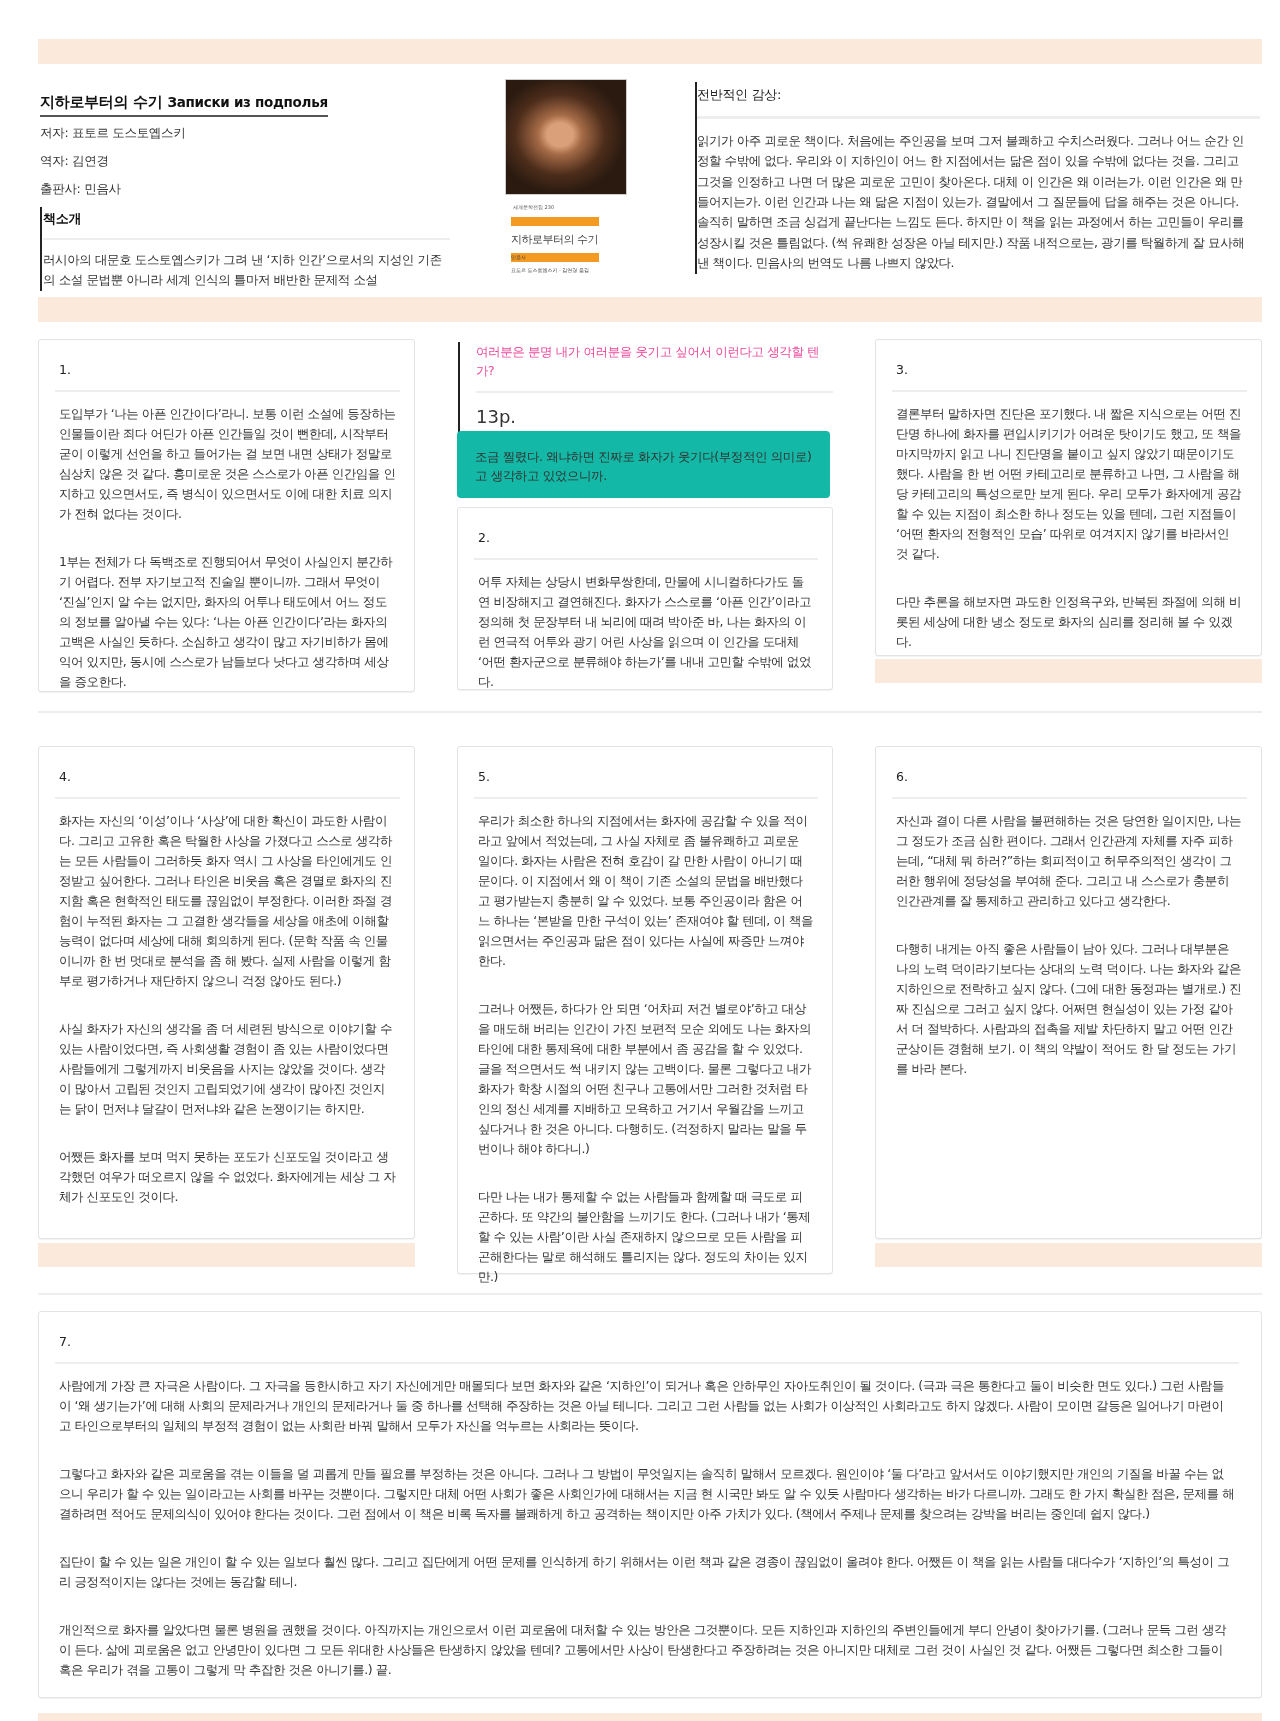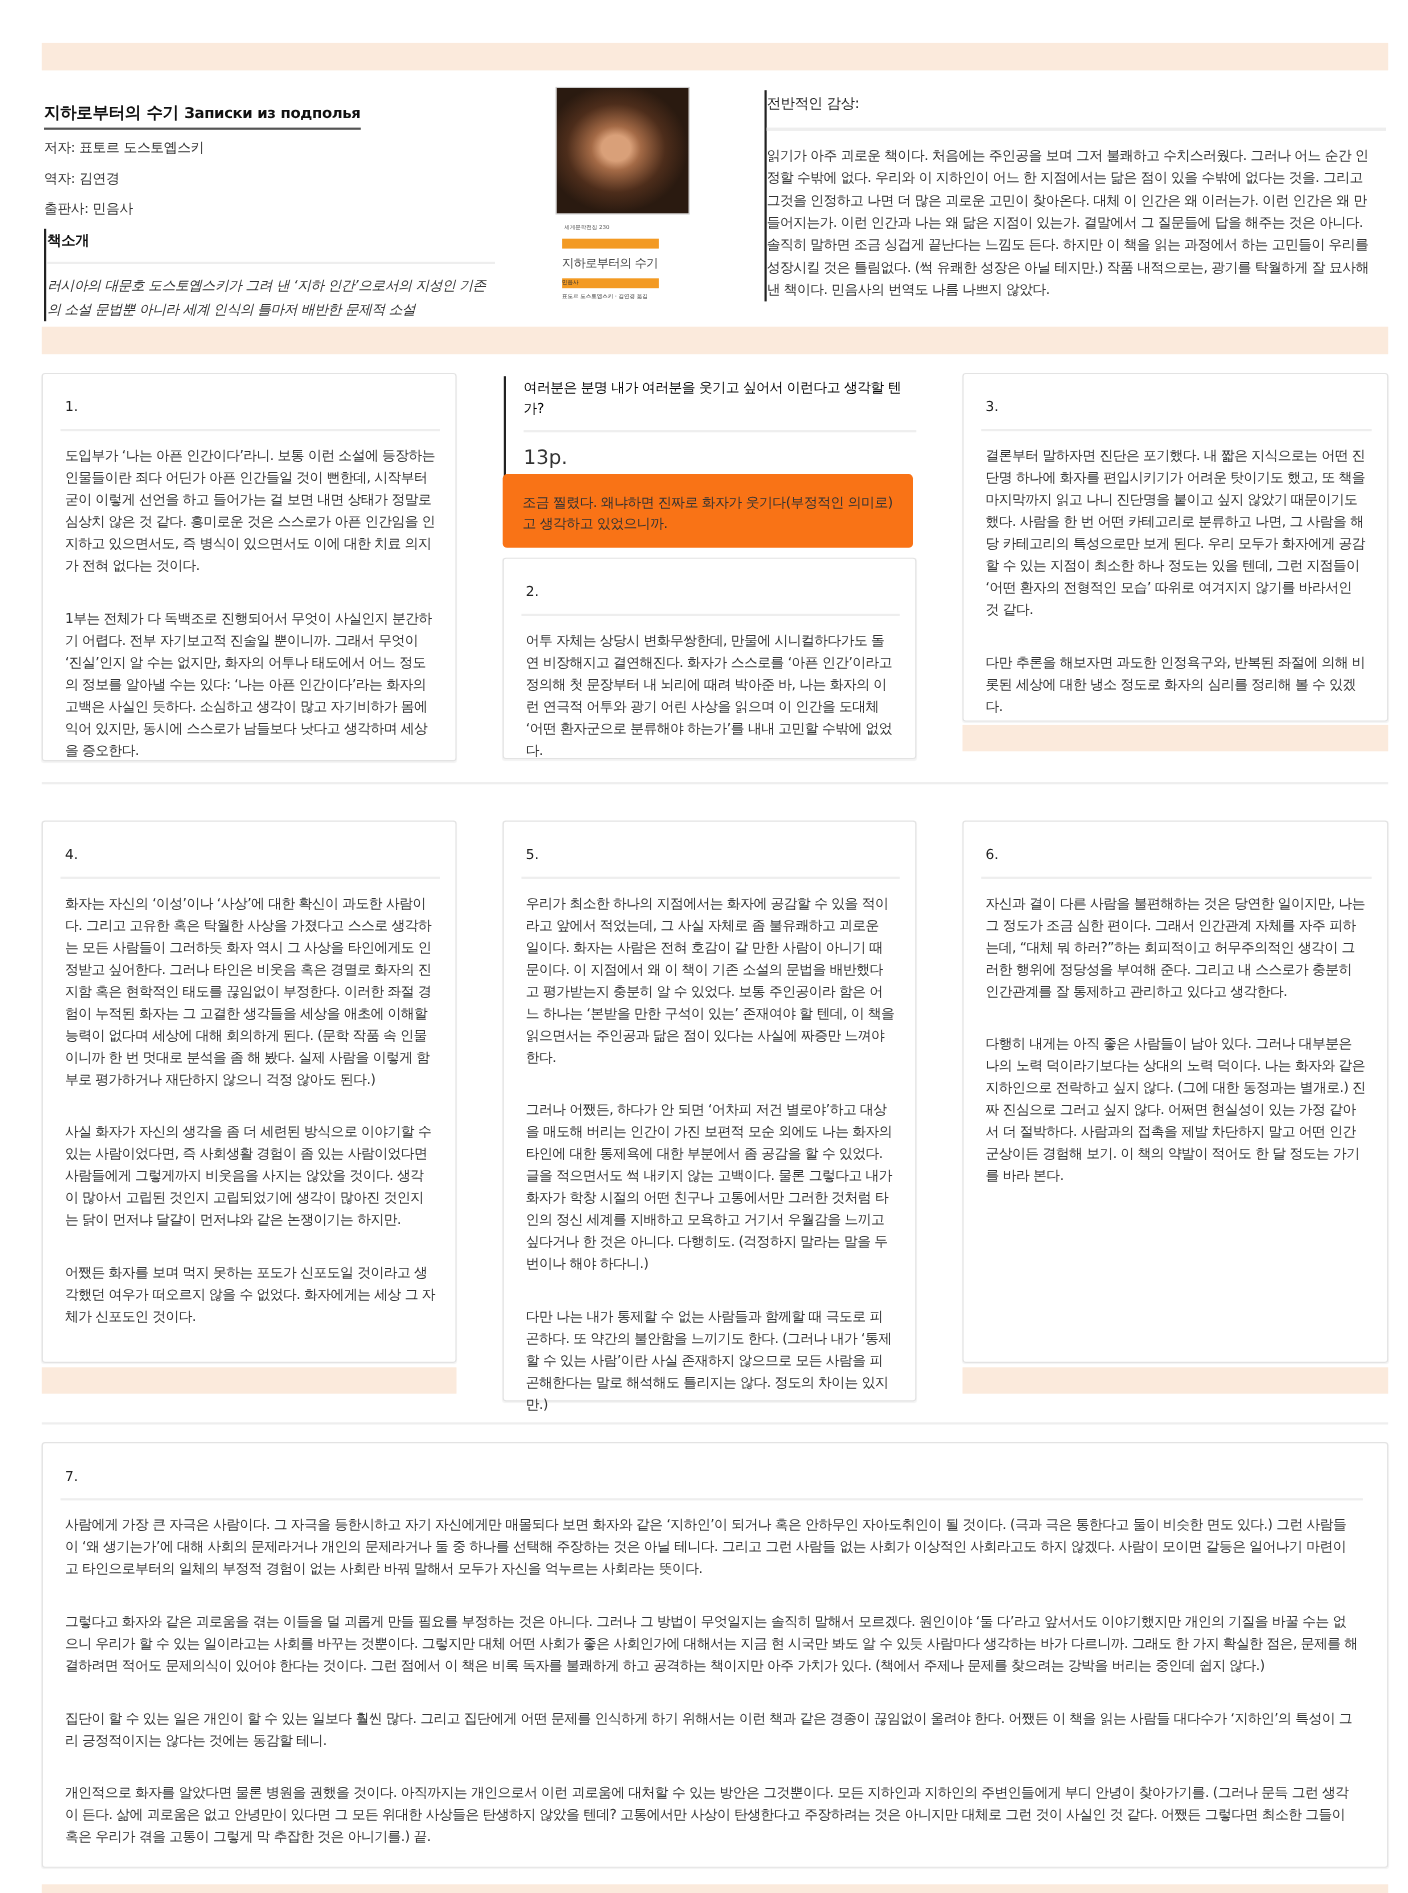--- a/index.html
+++ b/index.html
@@ -22,21 +22,21 @@
     font-size: 15px; font-weight: bold; color: #111;
     border-bottom: 2px solid #555;
     padding-bottom: 1px; margin-bottom: 6px;
     letter-spacing: -0.3px;
   }
   .book-title .ru { font-size: 13.5px; font-weight: bold; }
   .meta-line { font-size: 12.5px; color: #333; margin-bottom: 8px; letter-spacing: -0.3px; }
   .intro-block { border-left: 2px solid #222; padding-left: 1px; margin-top: 6px; }
   .intro-title { font-size: 13px; font-weight: bold; color: #111; padding: 2px 0 8px; letter-spacing: -0.3px; }
   .intro-sep { height: 2px; background: #eeeeee; margin-bottom: 10px; }
-  .intro-text { font-size: 12.5px; color: #333; line-height: 1.65; letter-spacing: -0.4px; font-style: italic; }
+  .intro-text { font-size: 12.5px; color: #333; line-height: 1.65; letter-spacing: -0.4px; }
 
   .cover { position: absolute; left: 505px; top: 44px; width: 125px; height: 200px; }
   .cover-photo {
     width: 122px; height: 116px;
     background: radial-gradient(ellipse at 45% 48%, #d9a079 0 14%, #a46a46 24%, #4d2d1b 48%, #2a1a10 70%),
                 linear-gradient(#6a4a32, #3a2416);
     border: 1px solid #ccc;
   }
   .cover-series { font-size: 5px; color: #555; margin: 8px 0 6px 8px; }
   .cover-band { height: 9px; background: #f39a23; margin: 0 6px 0 6px; width: 88px; }
@@ -55,27 +55,27 @@
     border: 1px solid #e3e3e3; border-radius: 3px;
     box-shadow: 0 1px 1px rgba(0,0,0,0.05);
     padding: 18px 18px 14px 20px;
   }
   .card-num { font-size: 12.5px; color: #222; padding: 2px 0 10px; }
   .card-sep { height: 2px; background: #eeeeee; margin: 0 -4px 12px -4px; }
   .card-body p { font-size: 12.5px; line-height: 1.6; color: #333; letter-spacing: -0.45px; margin-bottom: 28px; }
   .card-body p:last-child { margin-bottom: 0; }
 
   .quote { position: absolute; left: 458px; top: 307px; width: 375px; border-left: 2px solid #222; padding-left: 16px; }
-  .quote-text { font-size: 12.5px; color: #000000; line-height: 1.55; letter-spacing: -0.4px; padding-bottom: 10px; }
+  .quote-text { font-size: 12.5px; color: #ec4899; line-height: 1.55; letter-spacing: -0.4px; padding-bottom: 10px; }
   .quote-sep { height: 2px; background: #eeeeee; margin-bottom: 10px; }
   .quote-page { font-size: 18px; color: #333; padding-bottom: 6px; }
 
   .note {
     position: absolute; left: 457px; top: 396px; width: 373px; height: 67px;
-    background: #f97316; border-radius: 4px;
+    background: #14b8a6; border-radius: 4px;
     padding: 16px 18px;
     font-size: 12.5px; color: #333; line-height: 1.55; letter-spacing: -0.4px;
   }
   .hr { position: absolute; left: 38px; width: 1224px; height: 2px; background: #eeeeee; }
 </style>
 </head>
 <body>
 
 <div class="page">
 

